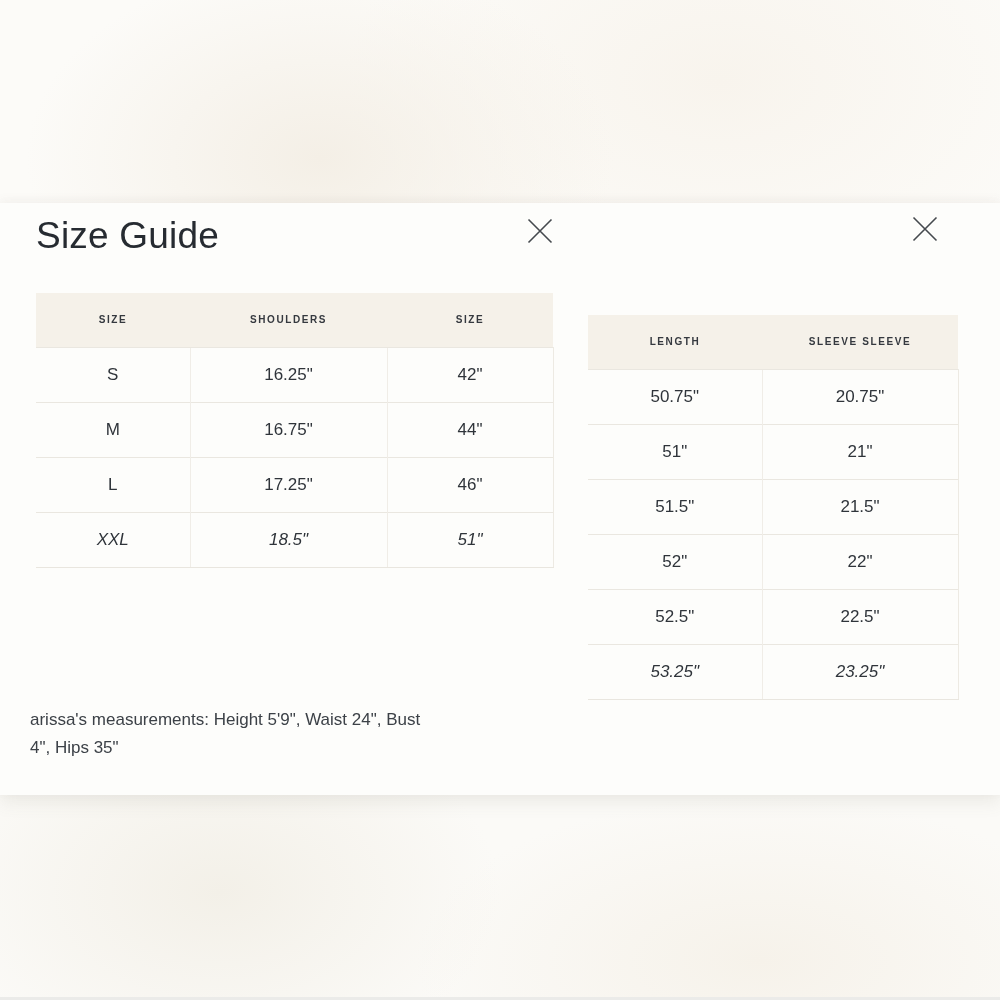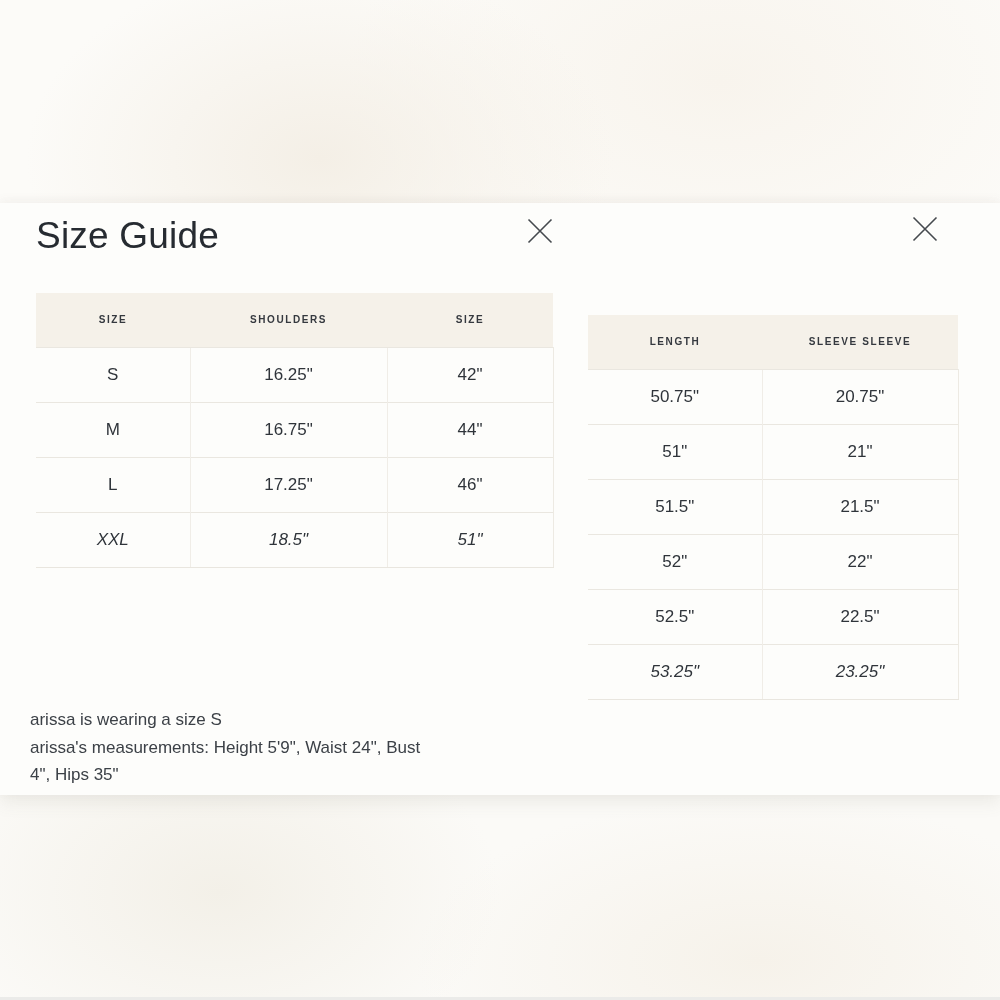--- a/index.html
+++ b/index.html
@@ -164,18 +164,17 @@
         <td>22.5"</td>
       </tr>
       <tr>
         <td>53.25"</td>
         <td>23.25"</td>
       </tr>
     </tbody>
   </table>
 
   <div class="note">
-    <p>arissa is wearing a size S</p>
     <p>arissa's measurements: Height 5'9", Waist 24", Bust</p>
     <p>4", Hips 35"</p>
   </div>
 
 </div>
 
 </body></html>

